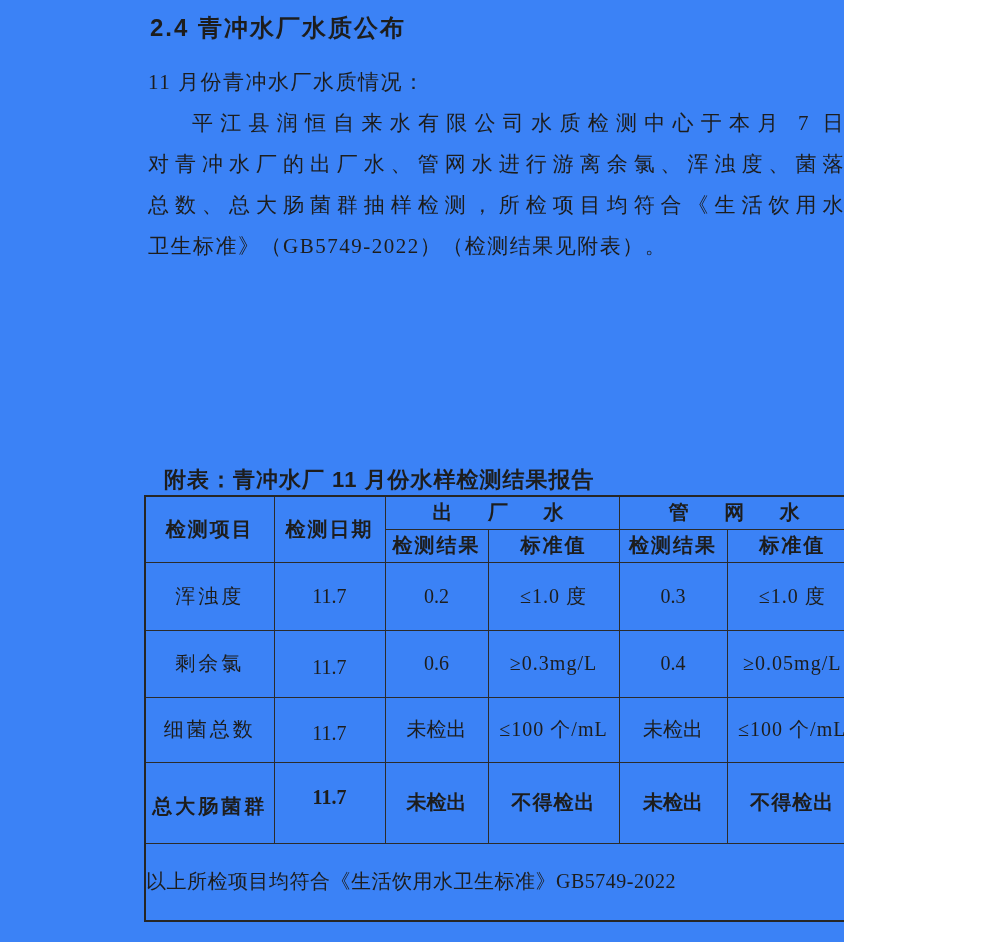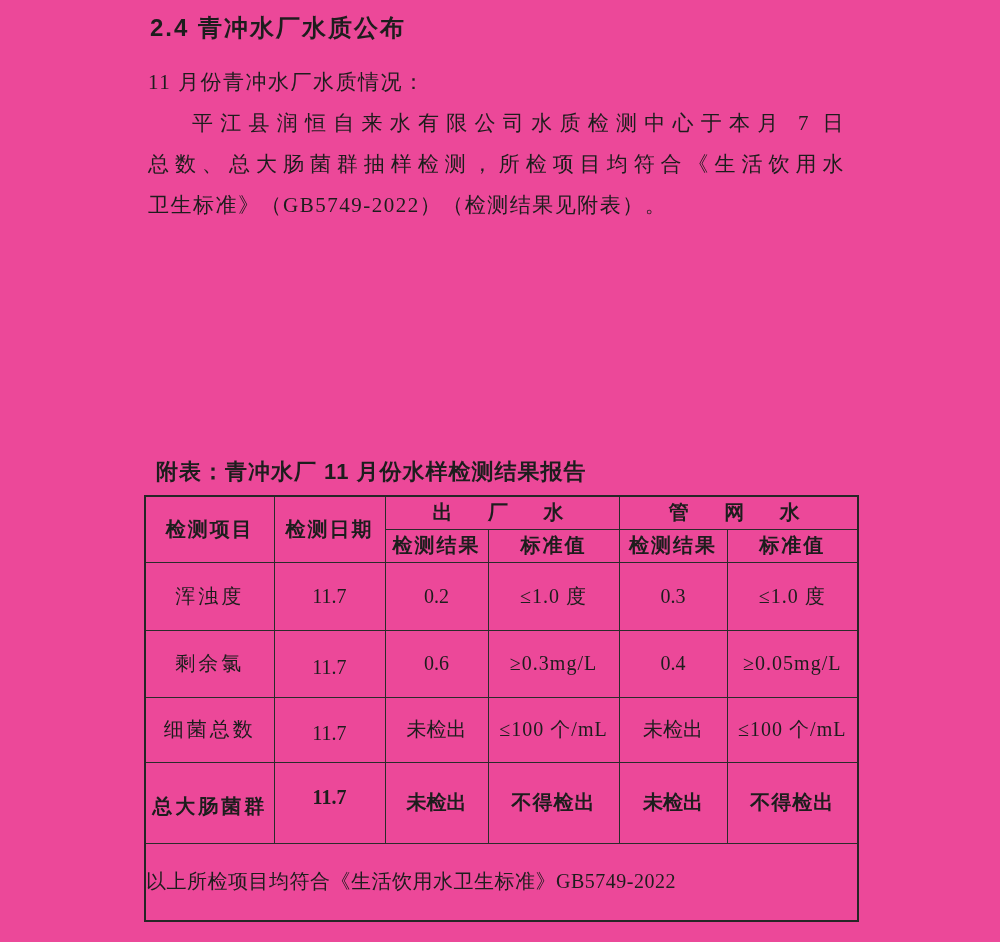--- a/index.html
+++ b/index.html
@@ -1,19 +1,19 @@
 <!DOCTYPE html>
 <html><head>
 <meta charset="utf-8">
 <style>
   html,body { margin:0; padding:0; background:#ffffff; }
   .page {
     position:relative;
-    width:1000px; height:942px;
-    background:#ec4899;
+    width:844px; height:942px;
+    background:#3b82f6;
     color:#1d1d1d;
     overflow:hidden;
   }
   .sec-title {
     position:absolute; left:150px; top:12px;
     font-family:"Liberation Sans","DejaVu Sans",sans-serif;
     font-weight:700; font-size:24px;
     letter-spacing:2px;
     margin:0;
   }
@@ -24,21 +24,21 @@
   }
   .line { letter-spacing:1.5px; }
   .indent { text-indent:44px; }
   .just { text-align:justify; text-align-last:justify; }
   .date-line { text-align:right; letter-spacing:3px; }
   .tbl-title {
     position:absolute; left:148px; top:449px;
     font-family:"Liberation Sans","DejaVu Sans",sans-serif;
     font-weight:700; font-size:22px;
     letter-spacing:1px;
-    margin:8px;
+    margin:16px;
   }
   table.results {
     position:absolute; left:144px; top:495px;
     width:713px;
     border-collapse:collapse; table-layout:fixed;
     border:2px solid #262626;
   }
   table.results th, table.results td {
     border:1.5px solid #2b2b2b;
     padding:0;
@@ -75,20 +75,21 @@
 </head>
 <body>
 
 <div class="page">
 
   <h1 class="sec-title">2.4 青冲水厂水质公布</h1>
 
   <div class="bodytext">
     <div class="line">11 月份青冲水厂水质情况：</div>
     <div class="line just indent">平江县润恒自来水有限公司水质检测中心于本月 7 日</div>
+    <div class="line just">对青冲水厂的出厂水、管网水进行游离余氯、浑浊度、菌落</div>
     <div class="line just">总数、总大肠菌群抽样检测，所检项目均符合《生活饮用水</div>
     <div class="line">卫生标准》（GB5749-2022）（检测结果见附表）。</div>
   </div>
 
   <h2 class="tbl-title">附表：青冲水厂 11 月份水样检测结果报告</h2>
 
   <table class="results">
     <colgroup>
       <col style="width:129px">
         <col style="width:111px">

